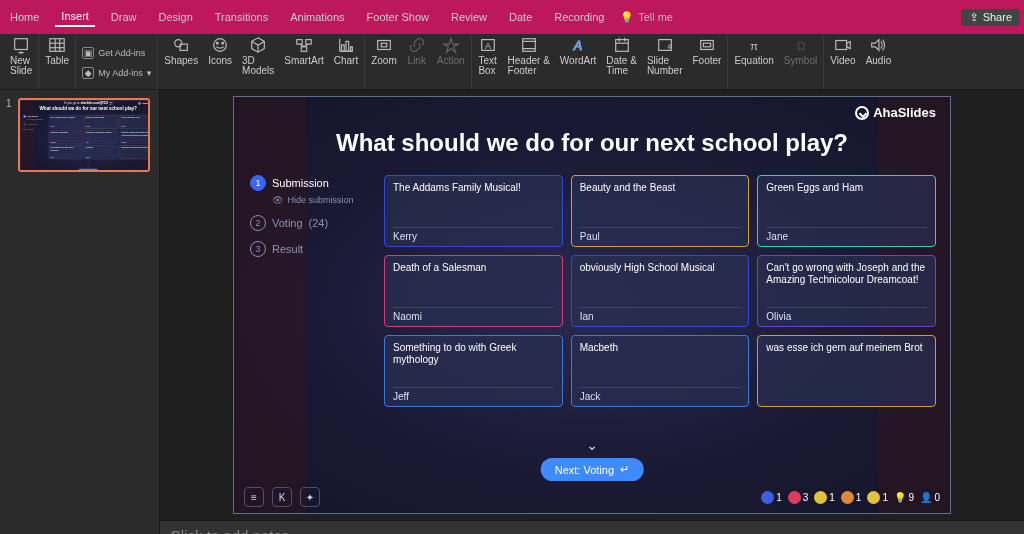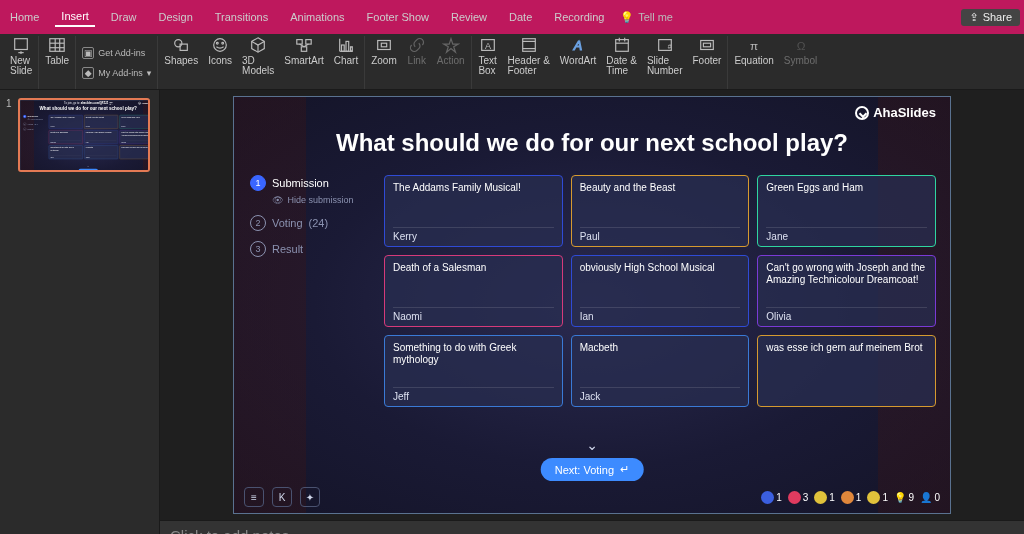--- a/index.html
+++ b/index.html
@@ -301,20 +301,43 @@
     <div class="rbtn" style="opacity:.4;">
           <div class="ricon">
             <svg viewBox="0 0 20 20">
               <text x="10" y="15" font-size="13" text-anchor="middle" fill="#888" stroke="none">Ω</text>
             </svg>
           </div>
           <div class="rlabel">Symbol</div>
         </div>
   </div>
     </div>
+  <div class="group">
+      <div class="grow">
+    <div class="rbtn">
+          <div class="ricon">
+            <svg viewBox="0 0 20 20">
+              <rect x="2" y="5" width="12" height="10"></rect>
+              <polygon points="14,8 18,6 18,14 14,12"></polygon>
+            </svg>
+          </div>
+          <div class="rlabel">Video</div>
+        </div>
+    <div class="rbtn">
+          <div class="ricon">
+            <svg viewBox="0 0 20 20">
+              <polygon points="3,8 7,8 11,4 11,16 7,12 3,12"></polygon>
+              <path d="M13 6 a6 6 0 0 1 0 8"></path>
+              <path d="M15 4 a9 9 0 0 1 0 12"></path>
+            </svg>
+          </div>
+          <div class="rlabel">Audio</div>
+        </div>
+  </div>
+    </div>
 </div>
 
 <div class="body">
   <div class="thumbs">
     <div class="thumbwrap">
       <div class="thumbnum">1</div>
       <div class="thumb">
         <div class="tcontent" id="thumbclone">
             <div class="slide" id="mainslide">
         <div class="joinbar">

